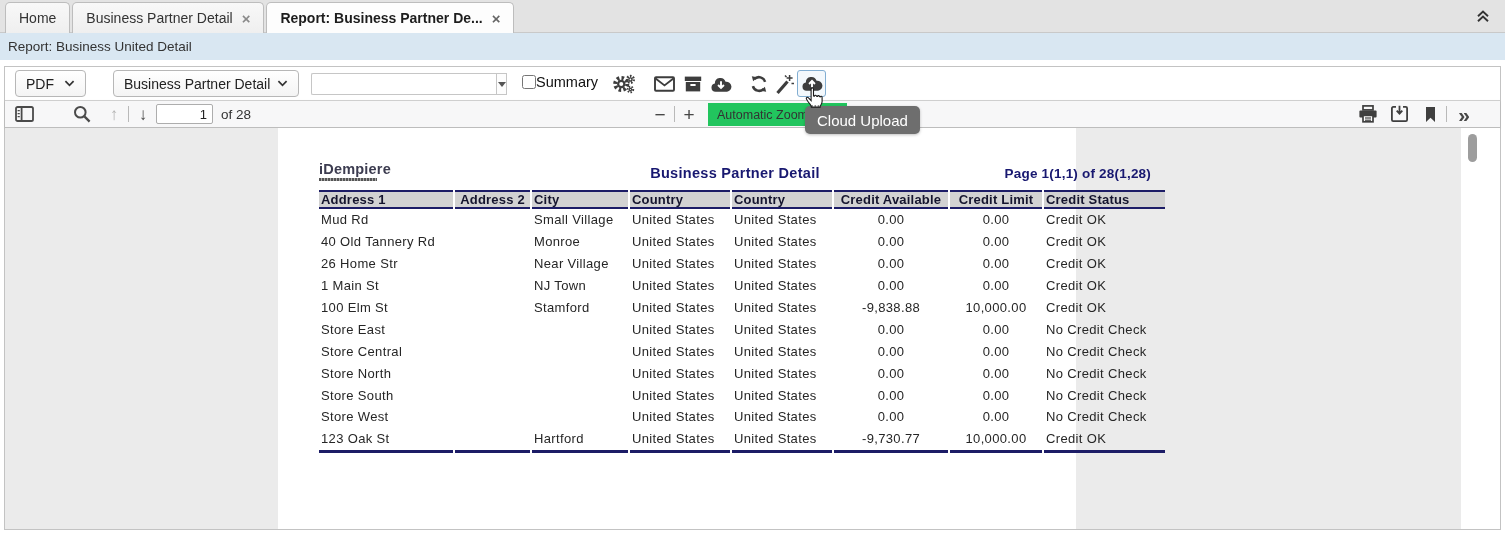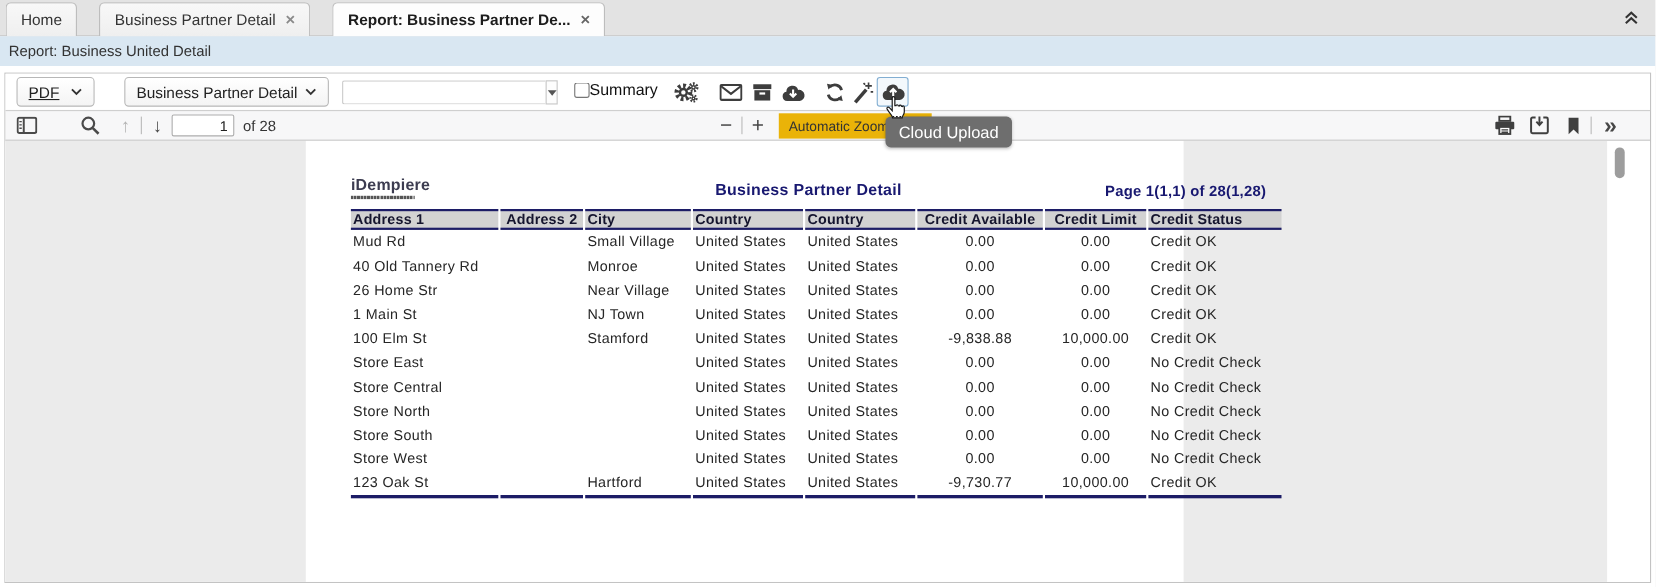--- a/index.html
+++ b/index.html
@@ -3,21 +3,21 @@
 <meta charset="utf-8">
 <style>
   * { margin:0; padding:0; box-sizing:border-box; }
   html,body { width:1505px; height:534px; overflow:hidden; background:#fff;
     font-family:"Liberation Sans", sans-serif; }
   body { position:relative; }
 
   
   .tabbar { position:absolute; left:0; top:0; width:1505px; height:33px;
     background:#e3e3e3; border-bottom:1px solid #c9c9c9; }
-  .tabs { position:absolute; left:5px; top:2px; display:flex; gap:20px; height:31px; }
+  .tabs { position:absolute; left:5px; top:2px; display:flex; gap:2px; height:31px; }
   .tab { display:flex; align-items:center; gap:9px; padding:0 13px; height:31px;
     background:linear-gradient(#f8f8f8,#efefef); border:1px solid #bdbdbd; border-bottom:none;
     border-radius:5px 5px 0 0; font-size:14px; color:#333; cursor:default; white-space:nowrap; }
   .tab.active { background:#fdfdfd; font-weight:bold; color:#1d1d1d; }
   .tab .close { font-size:15px; font-weight:bold; color:#8a8a8a; line-height:1; }
   .tab.active .close { color:#666; }
   .collapse-btn { position:absolute; right:14px; top:9px; width:16px; height:15px; }
 
   
   .breadcrumb { position:absolute; left:0; top:33px; width:1505px; height:27px;
@@ -56,21 +56,21 @@
     justify-content:center; background:transparent; border:none; cursor:pointer; }
   .pt-sep { position:absolute; top:5px; width:1px; height:16px; background:#b9b9b9; }
   .glyph { font-size:17px; color:#474747; line-height:1; }
   .glyph.disabled { color:#b3b3b3; }
   .page-input { position:absolute; left:151px; top:3px; width:57px; height:20px;
     border:1px solid #adadad; border-radius:2px; text-align:right; padding-right:5px;
     font-size:13px; color:#222; background:#fff; outline:none; }
   .of-pages { position:absolute; left:216px; top:0; height:26px; display:flex;
     align-items:center; font-size:13.5px; color:#333; }
   .zoom-select { position:absolute; left:703px; top:2px; width:139px; height:23px;
-    background:#eab308; display:flex; align-items:center; padding:0 9px; font-size:12.5px;
+    background:#22c55e; display:flex; align-items:center; padding:0 9px; font-size:12.5px;
     color:#333; cursor:pointer; }
   .zoom-select .chev { margin-left:auto; }
 
   
   .content { position:relative; height:401px; background:#fff; overflow:hidden; }
   .canvas-bg { position:absolute; left:0; top:0; width:1456px; height:401px; background:#ebebeb; }
   .pdf-page { position:absolute; left:273px; top:0; width:798px; height:401px; background:#fff; }
   .v-scrollbar-thumb { position:absolute; left:1463px; top:6px; width:9px; height:28px;
     background:#9d9d9d; border-radius:5px; }
 
@@ -131,21 +131,21 @@
   </div>
 </div>
 
 <div class="breadcrumb">
   <span>Report: Business United Detail</span>
 </div>
 
 <div class="panel">
 
   <div class="rtoolbar">
-    <div class="select-btn" style="left:10px;width:71px;text-decoration:underline;">
+    <div class="select-btn" style="left:10px;width:71px;">
       <span>PDF</span>
       <span>
         <svg width="11" height="7" viewBox="0 0 11 7" fill="none" stroke="#333" stroke-width="1.7">
             <path d="M1.4 1.2 L5.5 5.4 L9.6 1.2"></path>
           </svg>
       </span>
     </div>
     <div class="select-btn" style="left:108px;width:186px;">
       <span>Business Partner Detail</span>
       <span>

